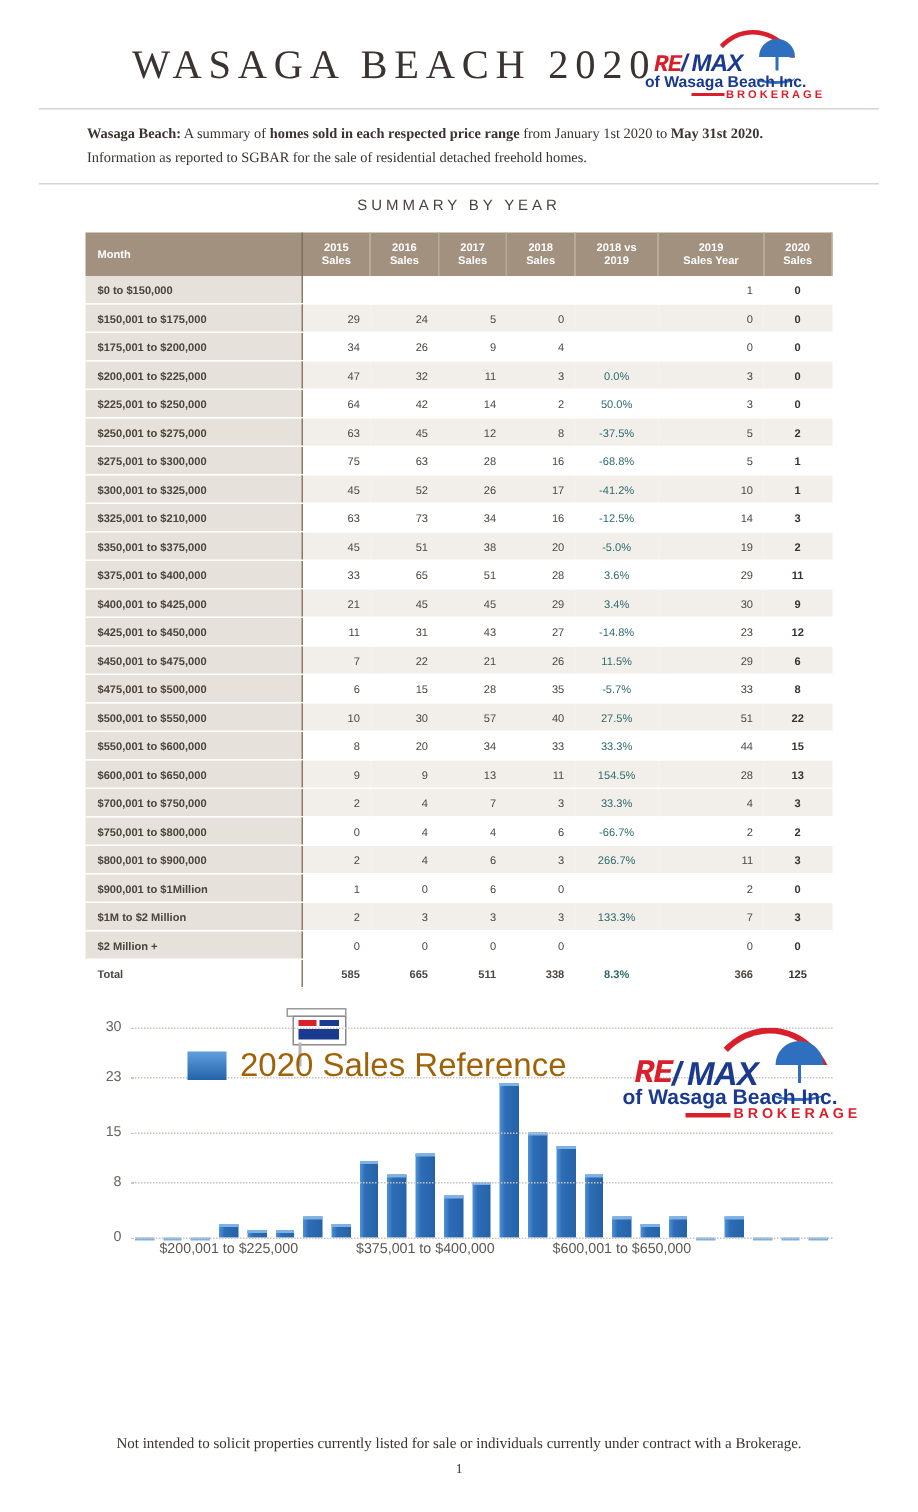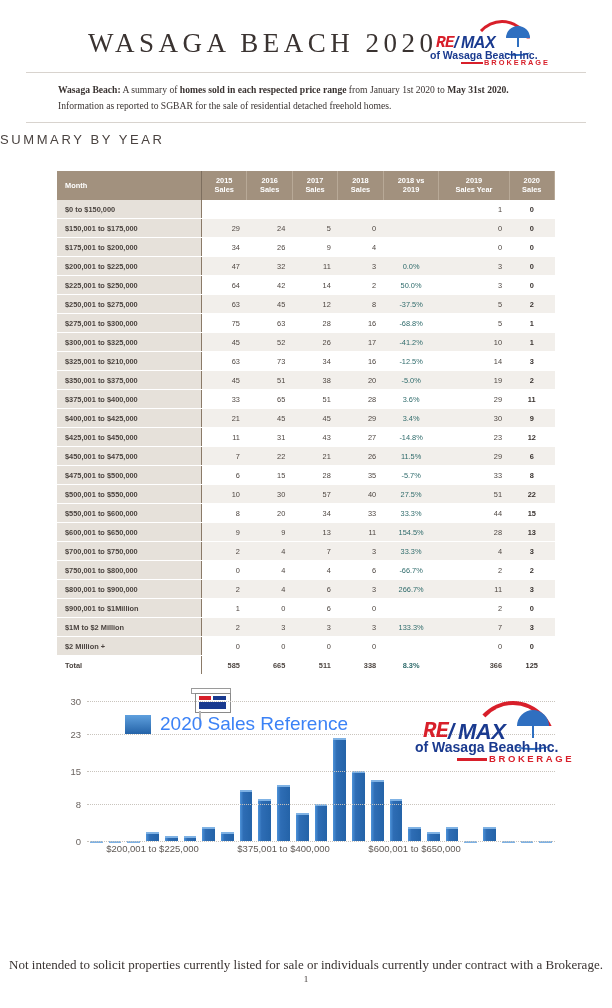--- a/index.html
+++ b/index.html
@@ -103,26 +103,26 @@
   .subtitle {
     padding: 9px 58px 8px 58px;
     font-family: "Liberation Serif", serif;
     font-size: 9.6px;
     line-height: 16px;
     color: #3a3331;
   }
   .subtitle b { font-weight: bold; }
 
   .section-title {
-    text-align: left;
+    text-align: center;
     font-family: "Liberation Sans", sans-serif;
-    font-size: 13px;
+    font-size: 10px;
     letter-spacing: 2.6px;
     color: #4a4340;
-    padding: 9px 0 24px 0;
+    padding: 9px 0 12px 0;
   }
 
   
   .table-wrap {
     margin: 0 57px;
   }
   table.summary {
     border-collapse: collapse;
     width: 100%;
     font-family: "Liberation Sans", sans-serif;
@@ -287,22 +287,22 @@
     align-items: center;
     gap: 9px;
   }
   .legend-swatch {
     width: 26px;
     height: 19px;
     background: linear-gradient(to bottom, #5fa0de 0%, #2463a8 100%);
   }
   .legend-text {
     font-family: "Liberation Sans", sans-serif;
-    font-size: 19px;
-    color: #3b82f6;
+    font-size: 22px;
+    color: #a16207;
     white-space: nowrap;
   }
   .yard-sign {
     position: absolute;
     left: 132px;
     top: 1px;
     width: 42px;
     height: 34px;
   }
   .sign-board {
@@ -340,21 +340,21 @@
     width: 146px;
     height: 64px;
   }
 
   .footer-note {
     position: absolute;
     left: 0; right: 0;
     top: 957px;
     text-align: center;
     font-family: "Liberation Serif", serif;
-    font-size: 13px;
+    font-size: 10px;
     color: #3a3331;
   }
   .page-num {
     position: absolute;
     left: 0; right: 0;
     top: 974px;
     text-align: center;
     font-family: "Liberation Serif", serif;
     font-size: 9px;
     color: #3a3331;

